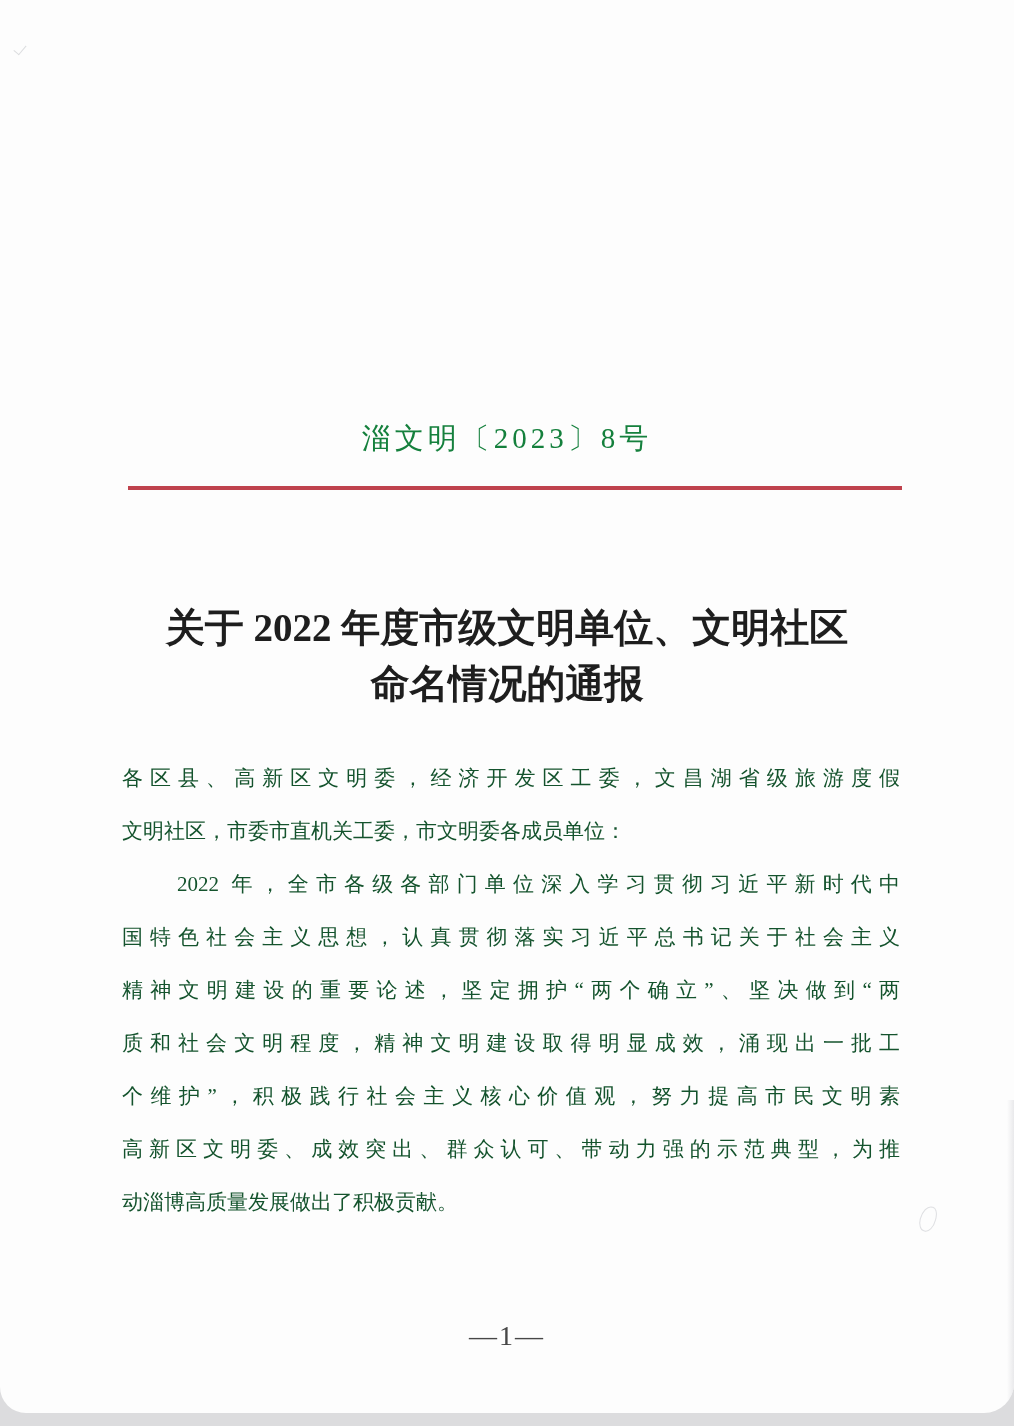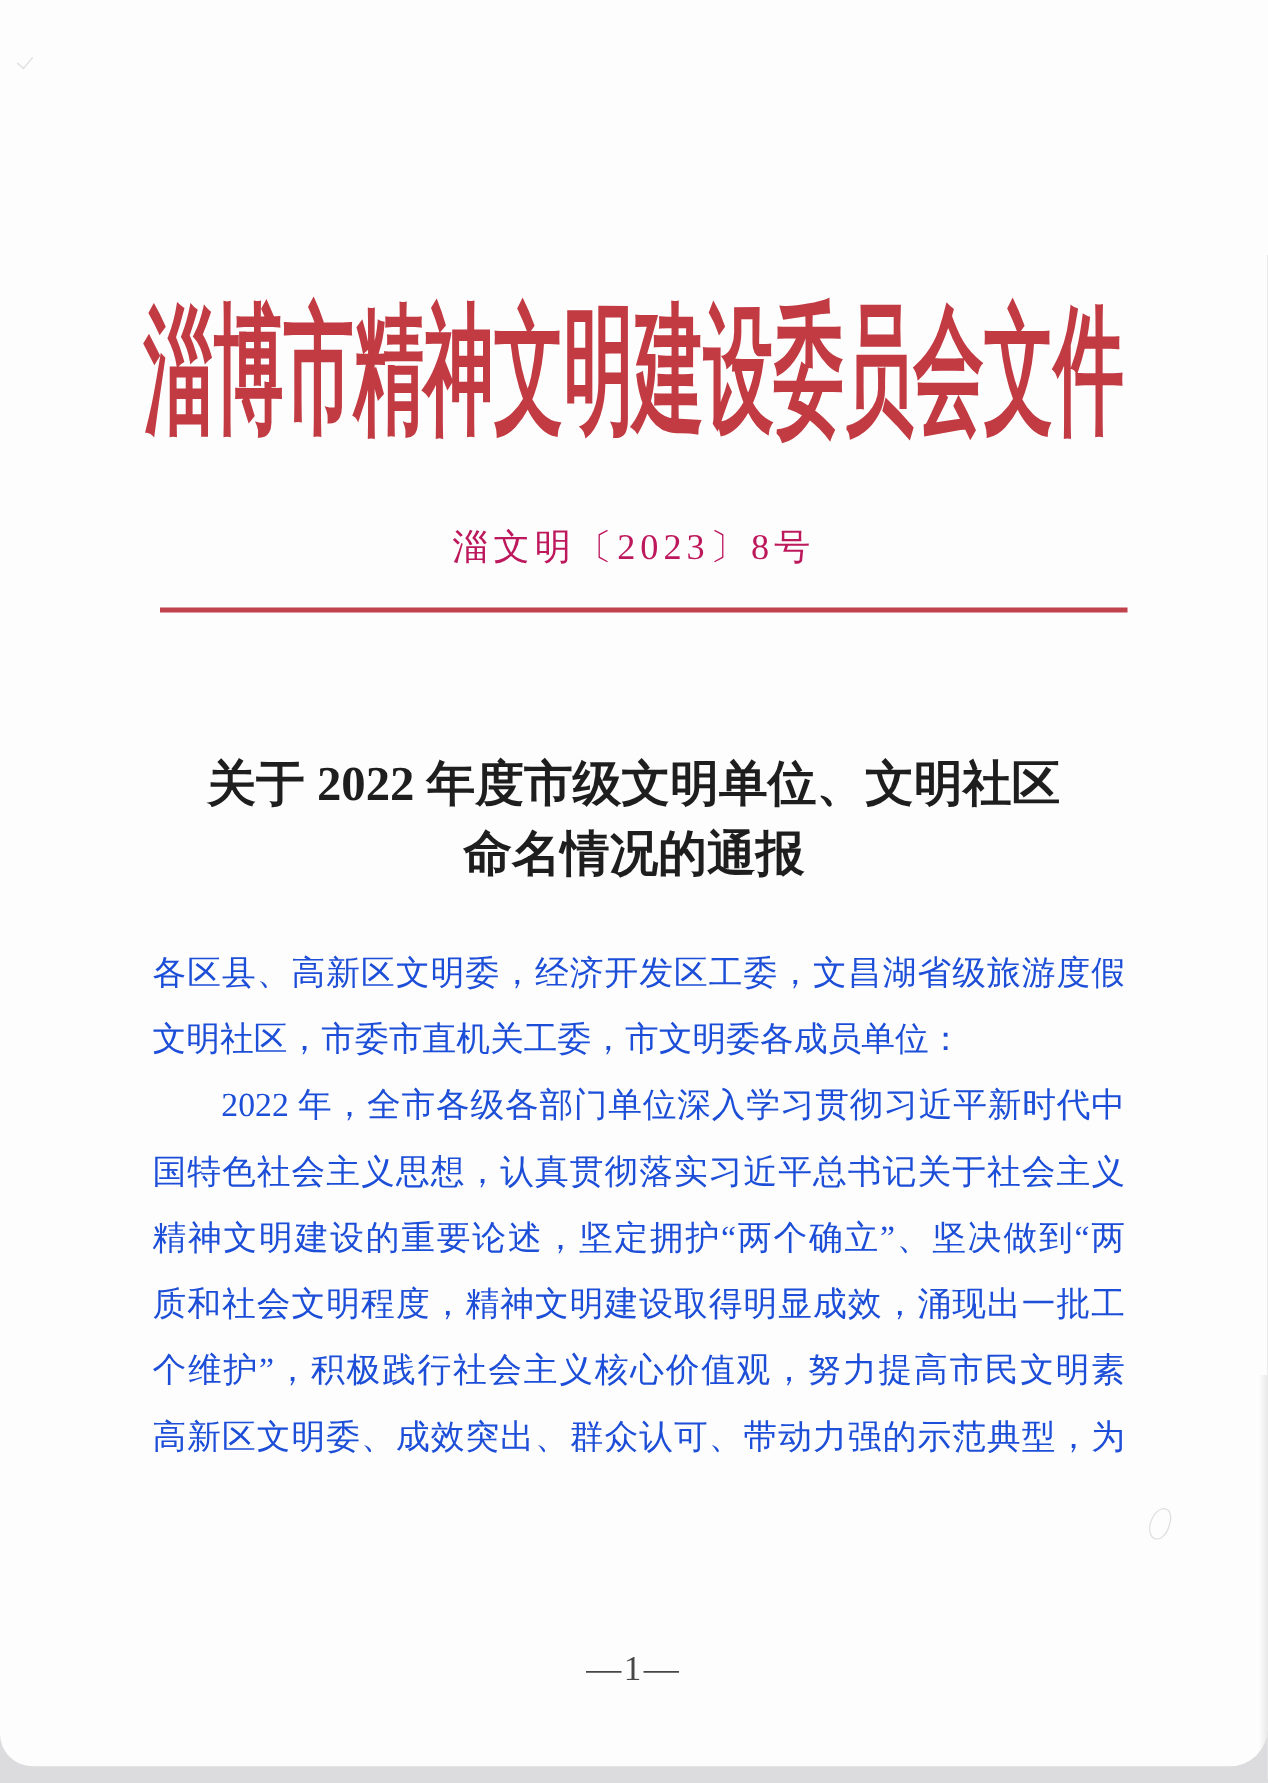--- a/index.html
+++ b/index.html
@@ -29,41 +29,41 @@
     color: #c23a42;
     white-space: nowrap;
     transform: scaleX(0.5);
     letter-spacing: 0px;
   }
   .doc-number {
     position: absolute; top: 420px; left: 0;
     width: 100%; text-align: center;
     font-size: 29px; line-height: 36px;
     letter-spacing: 4px;
-    color: #be185d;
+    color: #15803d;
   }
   .red-rule {
     position: absolute; top: 486px; left: 128px;
     width: 774px; height: 4px;
     background: #bf424d;
   }
   .doc-title {
     position: absolute; top: 584px; left: 0;
     width: 100%; text-align: center;
     font-size: 39px; line-height: 56px;
     font-weight: bold;
     color: #1e1e1e;
     margin-top: 16px;
   }
   .doc-title .t-line { display: block; }
   .body-text {
     position: absolute; top: 752px; left: 122px;
     width: 778px;
-    font-size: 27px; line-height: 53px;
-    color: #1d4ed8;
+    font-size: 21px; line-height: 53px;
+    color: #14532d;
   }
   .body-text .line { height: 53px; overflow: hidden; }
   .body-text .jline { text-align: justify; text-align-last: justify; }
   .body-text .indent { text-indent: 55px; }
   .page-number {
     position: absolute; top: 1318px; left: 0;
     width: 100%; text-align: center;
     font-size: 28px; line-height: 36px;
     letter-spacing: 2px;
     color: #474747;
@@ -91,42 +91,40 @@
     background: linear-gradient(to right, rgba(0,0,0,0), #e9e9eb);
   }
 </style>
 </head>
 <body>
 
 <div class="page">
 
   <div class="artifact-check"></div>
 
-  <div class="red-header">
-    <span class="masthead">淄博市精神文明建设委员会文件</span>
-  </div>
 
   <div class="doc-number">淄文明〔2023〕8号</div>
 
   <div class="red-rule"></div>
 
   <h1 class="doc-title">
     <span class="t-line">关于 2022 年度市级文明单位、文明社区</span>
     <span class="t-line">命名情况的通报</span>
   </h1>
 
   <div class="body-text">
     <div class="line jline">各区县、高新区文明委，经济开发区工委，文昌湖省级旅游度假</div>
     <div class="line">文明社区，市委市直机关工委，市文明委各成员单位：</div>
     <div class="line jline indent">2022 年，全市各级各部门单位深入学习贯彻习近平新时代中</div>
     <div class="line jline">国特色社会主义思想，认真贯彻落实习近平总书记关于社会主义</div>
     <div class="line jline">精神文明建设的重要论述，坚定拥护“两个确立”、坚决做到“两</div>
     <div class="line jline">质和社会文明程度，精神文明建设取得明显成效，涌现出一批工</div>
     <div class="line jline">个维护”，积极践行社会主义核心价值观，努力提高市民文明素</div>
     <div class="line jline">高新区文明委、成效突出、群众认可、带动力强的示范典型，为推</div>
+    <div class="line">动淄博高质量发展做出了积极贡献。</div>
   </div>
 
   <div class="artifact-squiggle"></div>
   <div class="right-edge-shading"></div>
 
   <div class="page-number">—1—</div>
 
 </div>
 
 </body></html>

